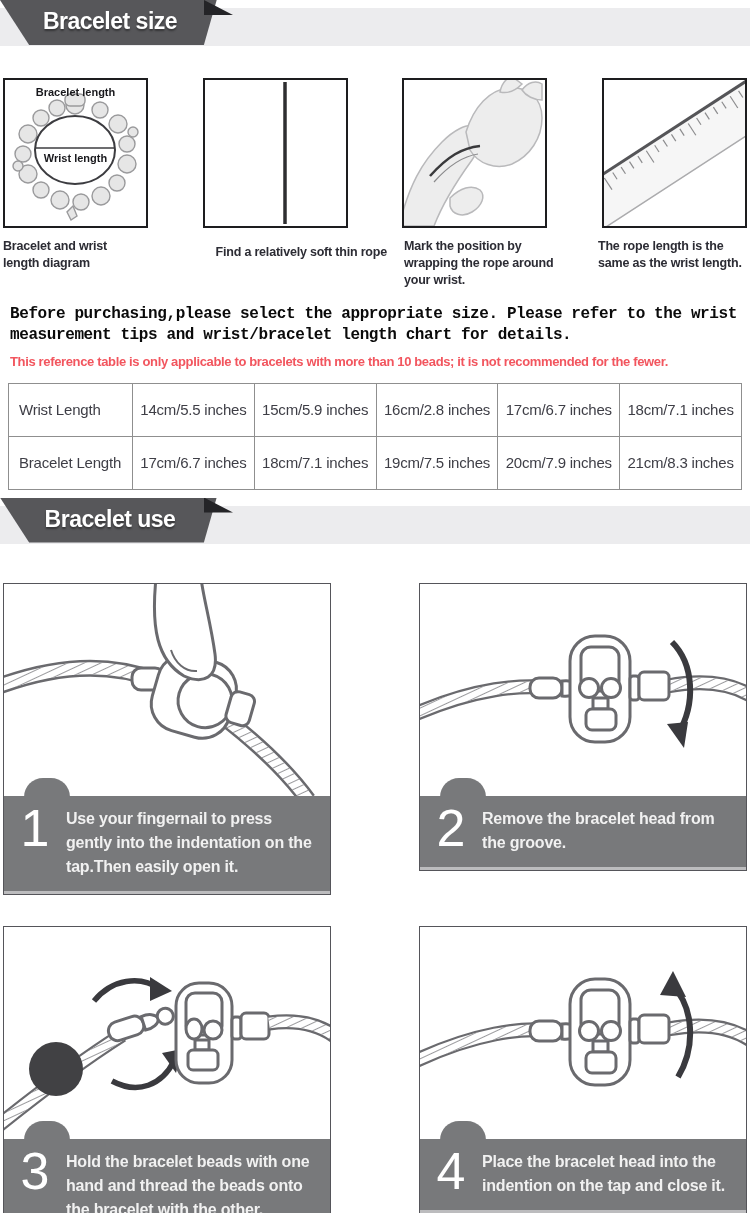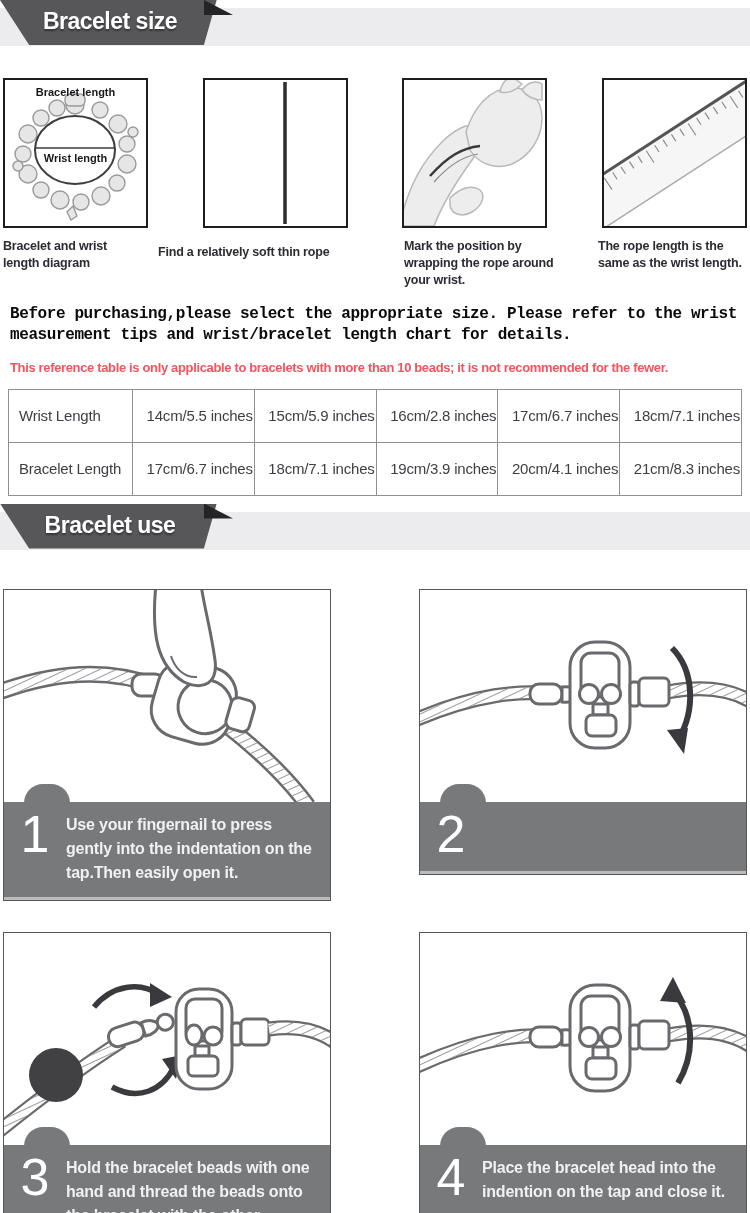--- a/index.html
+++ b/index.html
@@ -19,31 +19,31 @@
 
   
   .imgrow{display:flex;justify-content:space-between;padding:0 3px;margin-top:28px;}
   .imgbox{width:145px;height:150px;border:2px solid #1d1d1f;box-sizing:border-box;background:#fff;position:relative;overflow:hidden;}
   .diagram-label-top{position:absolute;top:6px;left:0;right:0;text-align:center;font-size:11px;font-weight:bold;color:#18181c;}
   .diagram-label-mid{position:absolute;top:72px;left:0;right:0;text-align:center;font-size:11px;font-weight:bold;color:#18181c;}
   .caprow{position:relative;height:62px;margin-top:8px;}
   .cap{position:absolute;font-size:12.5px;font-weight:bold;color:#2c2c34;line-height:1.35;
     letter-spacing:-0.2px;white-space:pre-line;}
   .cap1{left:3px;width:145px;text-align:left;top:2px;}
-  .cap2{left:158px;width:215px;text-align:left;top:8px;}
+  .cap2{left:172px;width:215px;text-align:right;top:8px;}
   .cap3{left:404px;width:175px;top:2px;}
   .cap4{left:598px;width:160px;top:2px;}
 
   .intro{padding:0 10px;margin-top:6px;font-size:16px;font-weight:bold;color:#0a0a0a;
     line-height:1.33;letter-spacing:-0.4px;font-family:Liberation Mono, monospace;}
-  .note{padding:0 10px;margin-top:13px;font-size:13px;font-weight:bold;color:#f2555e;letter-spacing:-0.35px;}
+  .note{padding:0 10px;margin-top:7px;font-size:13px;font-weight:bold;color:#f2555e;letter-spacing:-0.35px;}
 
   
   table.size{border-collapse:collapse;margin:14px 8px 0;width:734px;table-layout:fixed;}
-  table.size td{border:1px solid #8f8f8f;height:50px;font-size:15px;color:#3e3e46;text-align:right;
+  table.size td{border:1px solid #8f8f8f;height:50px;font-size:15px;color:#3e3e46;text-align:center;
     letter-spacing:-0.2px;}
   table.size td.rowlabel{text-align:left;padding-left:10px;width:112px;}
 
   
   .panel-row{display:flex;justify-content:space-between;padding:0 3px;align-items:flex-start;}
   .row1{margin-top:35px;} .row2{margin-top:31px;}
   .panel{width:328px;border:1px solid #55555a;background:#fff;box-sizing:border-box;}
   .panel-art{height:212px;position:relative;overflow:hidden;background:#fff;}
   .panel-bar{position:relative;background:#78797b;color:#f1f1f1;display:flex;
     padding:8px 8px 12px 0;box-sizing:border-box;border-bottom:3px solid #bcbcbe;min-height:70px;}
@@ -180,22 +180,22 @@
         <td>14cm/5.5 inches</td>
         <td>15cm/5.9 inches</td>
         <td>16cm/2.8 inches</td>
         <td>17cm/6.7 inches</td>
         <td>18cm/7.1 inches</td>
       </tr>
       <tr>
         <td class="rowlabel">Bracelet Length</td>
         <td>17cm/6.7 inches</td>
         <td>18cm/7.1 inches</td>
-        <td>19cm/3.9 inches</td>
-        <td>20cm/4.1 inches</td>
+        <td>19cm/7.5 inches</td>
+        <td>20cm/7.9 inches</td>
         <td>21cm/8.3 inches</td>
       </tr>
     </tbody>
   </table>
 
   <div class="hdr" style="margin-top:8px;">
     <div class="strip"></div>
     <div class="ribbon">
       <div class="ribbon-main"></div>
       <div class="ribbon-fold"></div>
@@ -264,20 +264,21 @@
             <rect x="210" y="92" width="9" height="24" rx="3"></rect>
             <rect x="219" y="88" width="30" height="28" rx="5"></rect>
           </g>
           <path d="M252,58 C274,80 276,120 258,150" fill="none" stroke="#3a3a3e" stroke-width="6"></path>
           <polygon points="247,140 264,164 268,138" fill="#3a3a3e"></polygon>
         </svg>
       </div>
       <div class="panel-bar">
         <div class="bump"></div>
         <div class="step-num">2</div>
+        <div class="step-text">Remove the bracelet head from the groove.</div>
       </div>
     </div>
   </div>
 
   <div class="panel-row row2">
 
     <div class="panel">
       <div class="panel-art">
         <svg width="326" height="212" viewBox="0 0 326 212">
           <defs>

